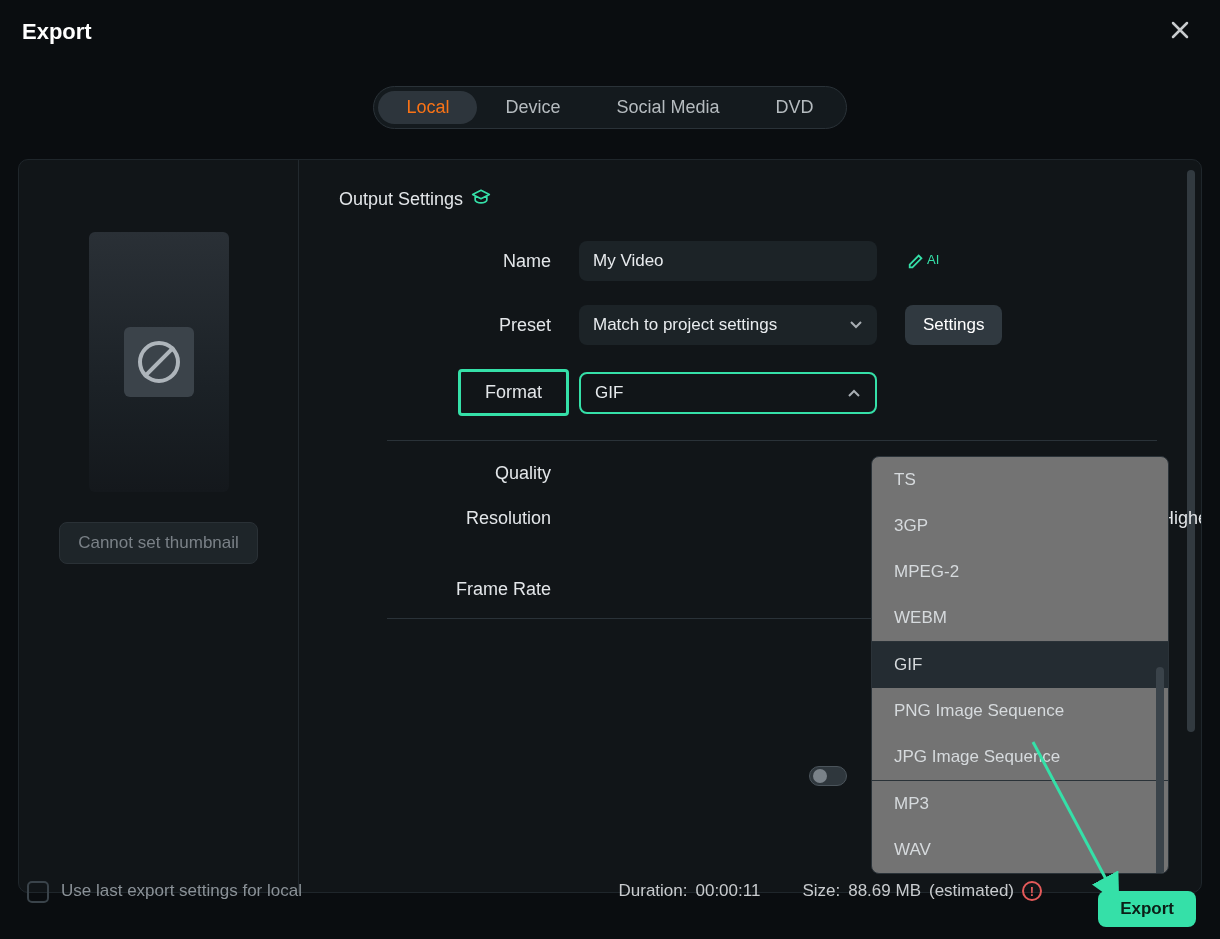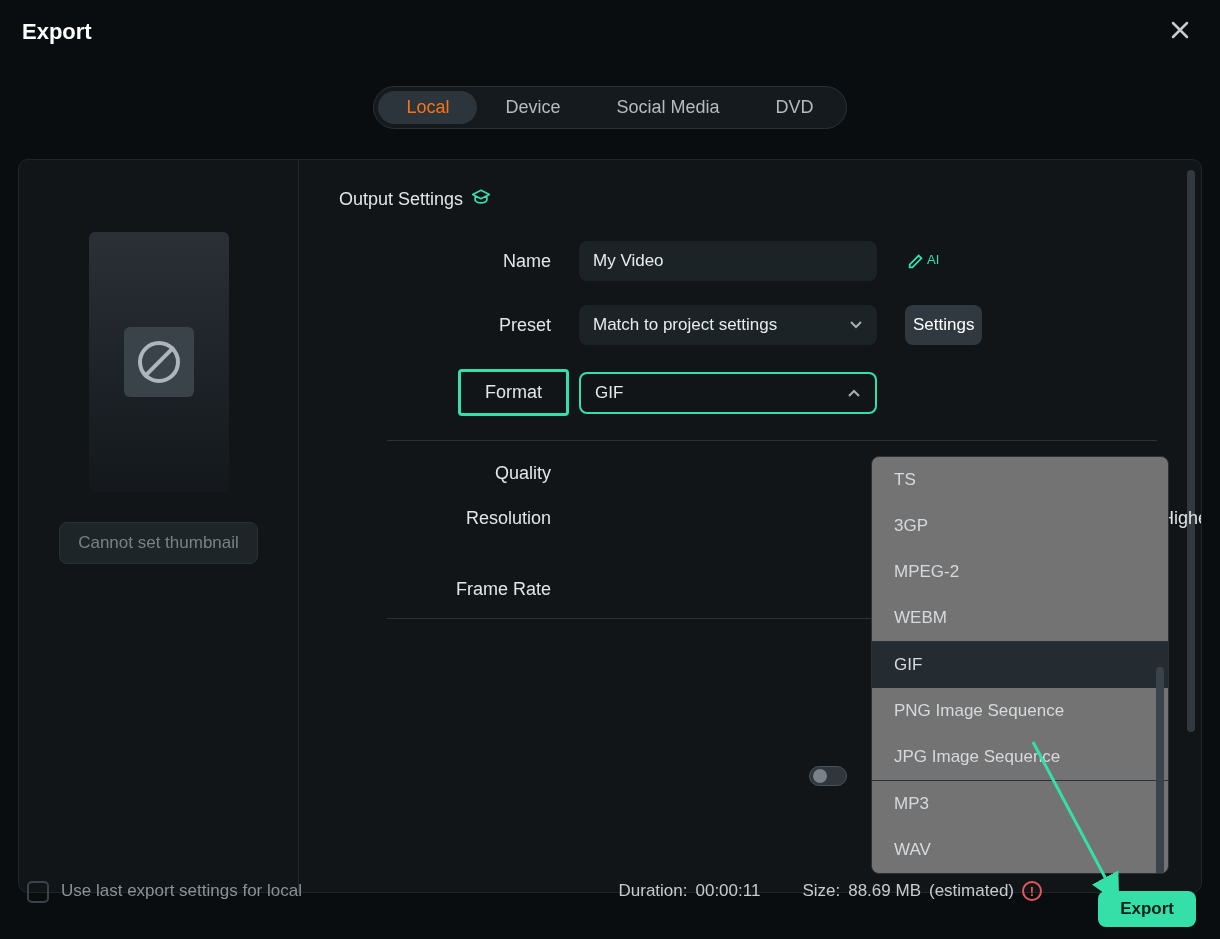--- a/index.html
+++ b/index.html
@@ -178,21 +178,21 @@
 .folder-icon {
   color: #d0d3d6;
 }
 .chev {
   color: #a8aeb3;
 }
 .btn-settings {
   margin-left: 28px;
   background: #303940;
   border-radius: 8px;
-  padding: 10px 8px;
+  padding: 10px 18px;
   font-size: 17px;
   color: #fff;
   font-weight: 500;
 }
 .format-label-box {
   border: 3px solid #35e0a8;
   border-radius: 4px;
   padding: 10px 24px;
   margin-right: 10px;
   font-size: 18px;

